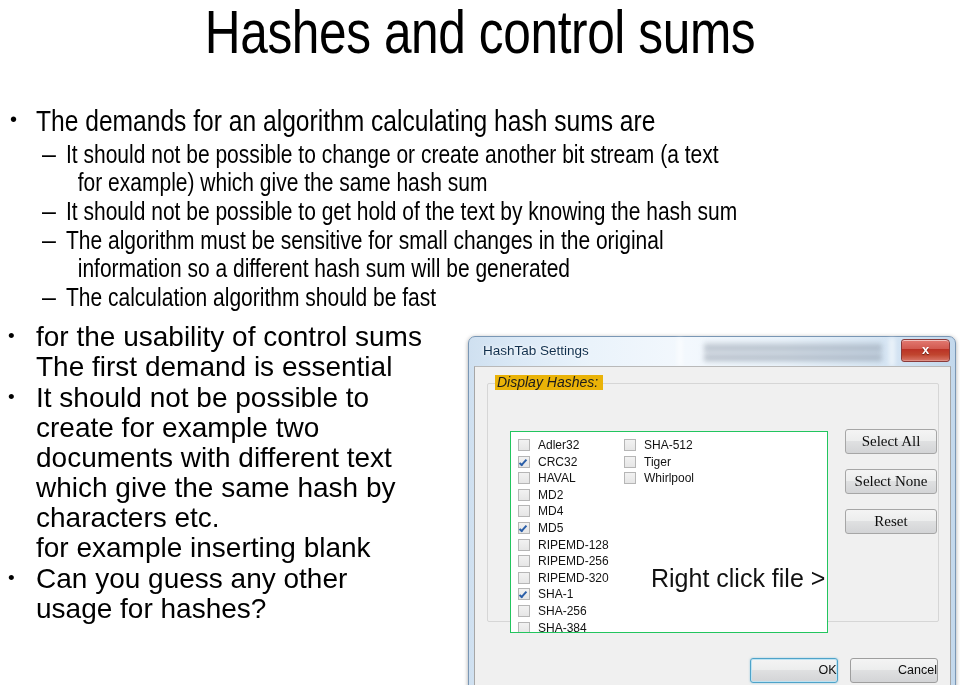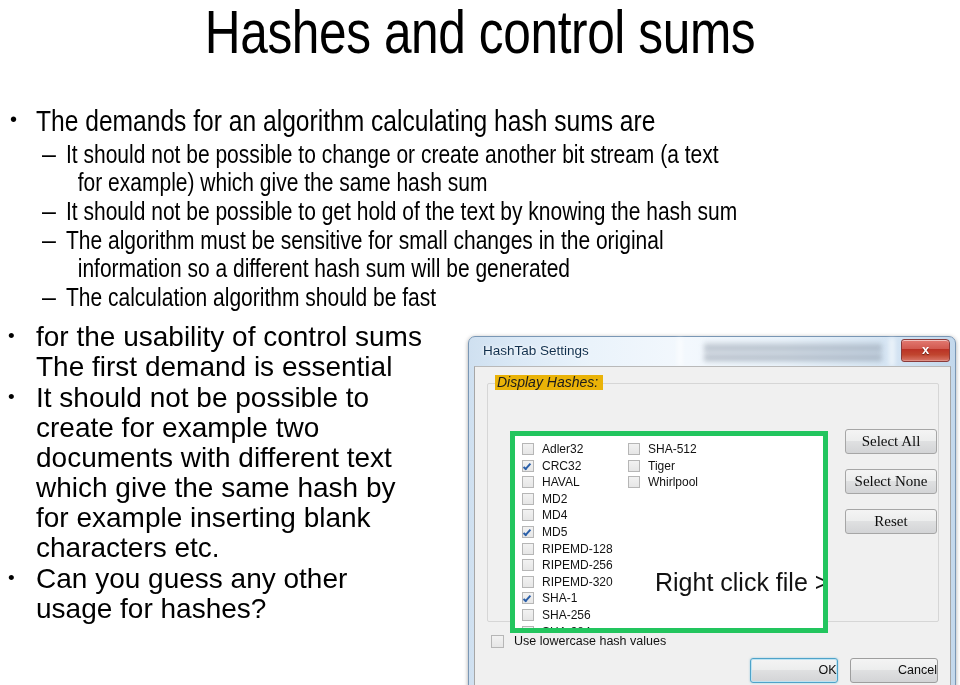--- a/index.html
+++ b/index.html
@@ -240,21 +240,21 @@
 
   
   .hash-list {
     position: absolute;
     left: 35px;
     top: 64px;
     width: 318px;
     height: 202px;
     box-sizing: border-box;
     background: #ffffff;
-    border: 5px solid #22c55e;
+    border: 1px solid #22c55e;
     overflow: hidden;
   }
   .hash-col {
     position: absolute;
     top: 5px;
   }
   .hash-col.c1 { left: 6px; }
   .hash-col.c2 { left: 112px; }
   .hash-item {
     position: relative;
@@ -428,22 +428,22 @@
     <span class="l">for the usability of control sums</span>
     <span class="l">The first demand is essential</span>
   </div>
 
   <div class="blvl">
     <span class="bullet">•</span>
     <span class="l">It should not be possible to</span>
     <span class="l">create for example two</span>
     <span class="l">documents with different text</span>
     <span class="l">which give the same hash by</span>
+    <span class="l">characters etc.</span>
     <span class="l">for example inserting blank</span>
-    <span class="l">characters etc.</span>
   </div>
 
   <div class="blvl">
     <span class="bullet">•</span>
     <span class="l">Can you guess any other</span>
     <span class="l">usage for hashes?</span>
   </div>
 
 </div>
 
@@ -541,24 +541,20 @@
         </div>
 
       </div>
 
       <div class="side-buttons">
         <div class="w7btn">Select All</div>
         <div class="w7btn">Select None</div>
         <div class="w7btn">Reset</div>
       </div>
 
-      <div class="lowercase-row">
-        <span class="cbx"></span>
-        <span>Use lowercase hash values</span>
-      </div>
 
       <div class="dlg-footer">
         <span class="footer-btn focused">OK</span>
         <span class="footer-btn">Cancel</span>
       </div>
 
     </div>
   </div>
 </div>
 

